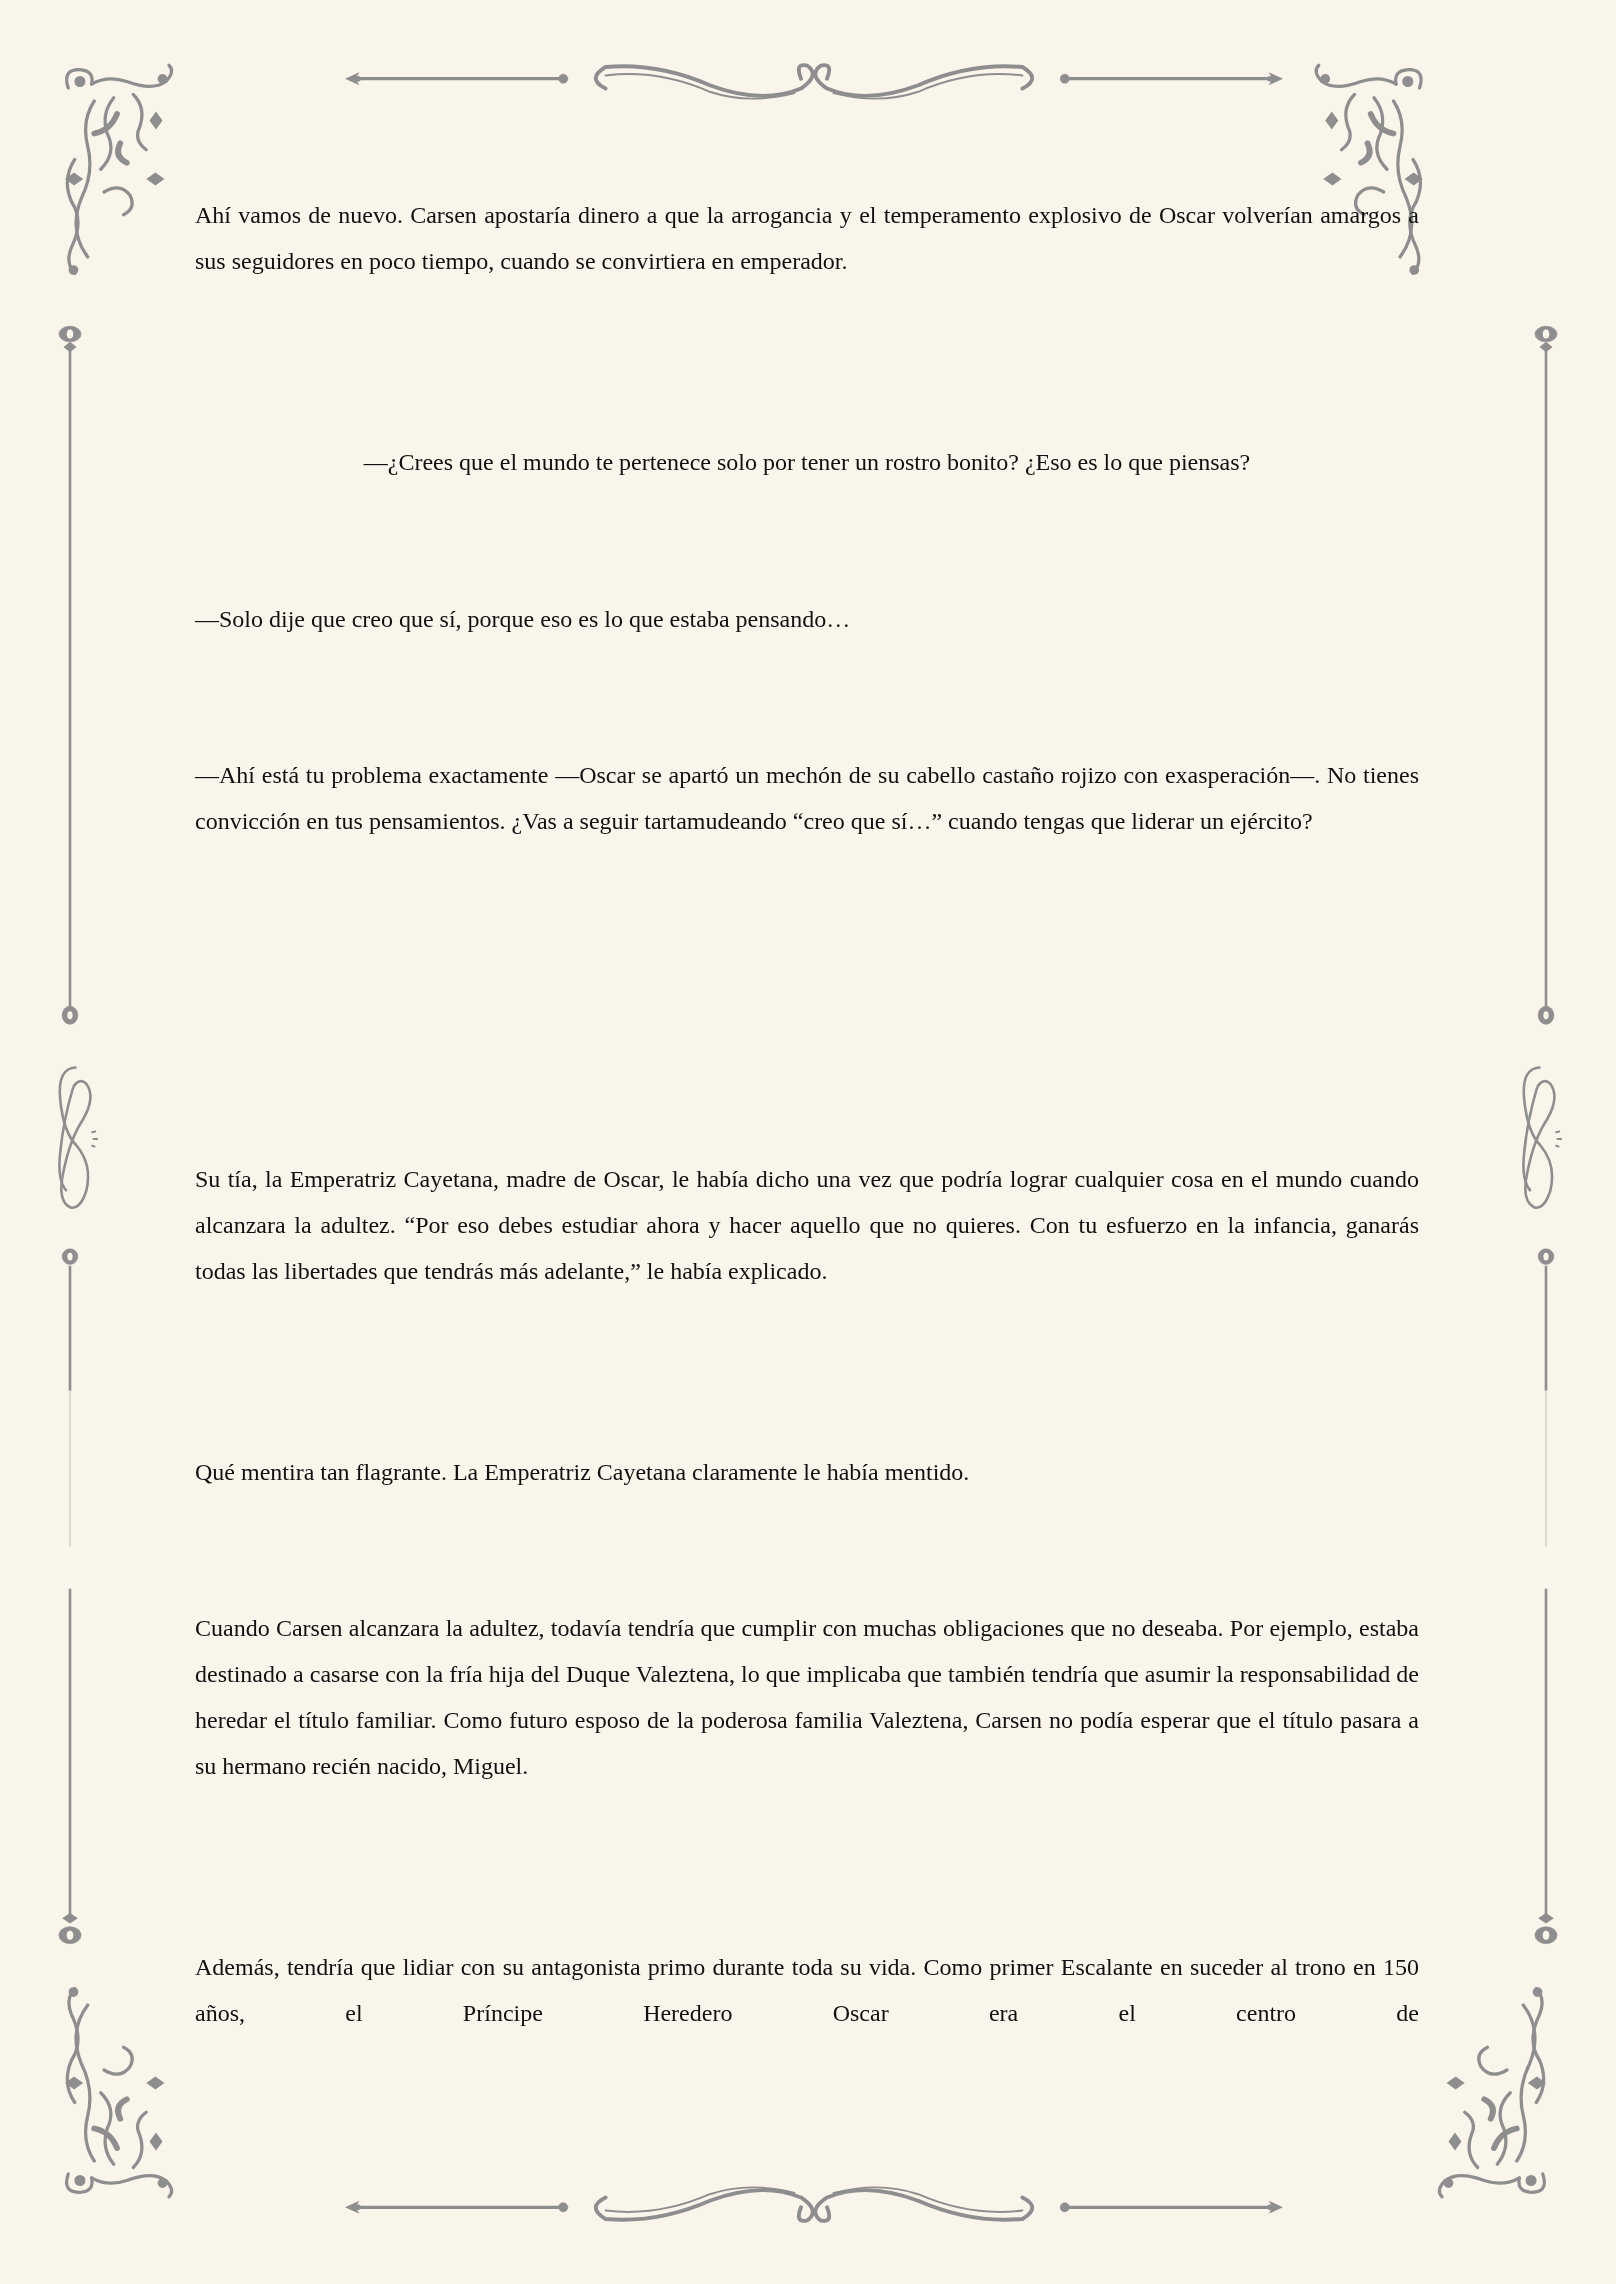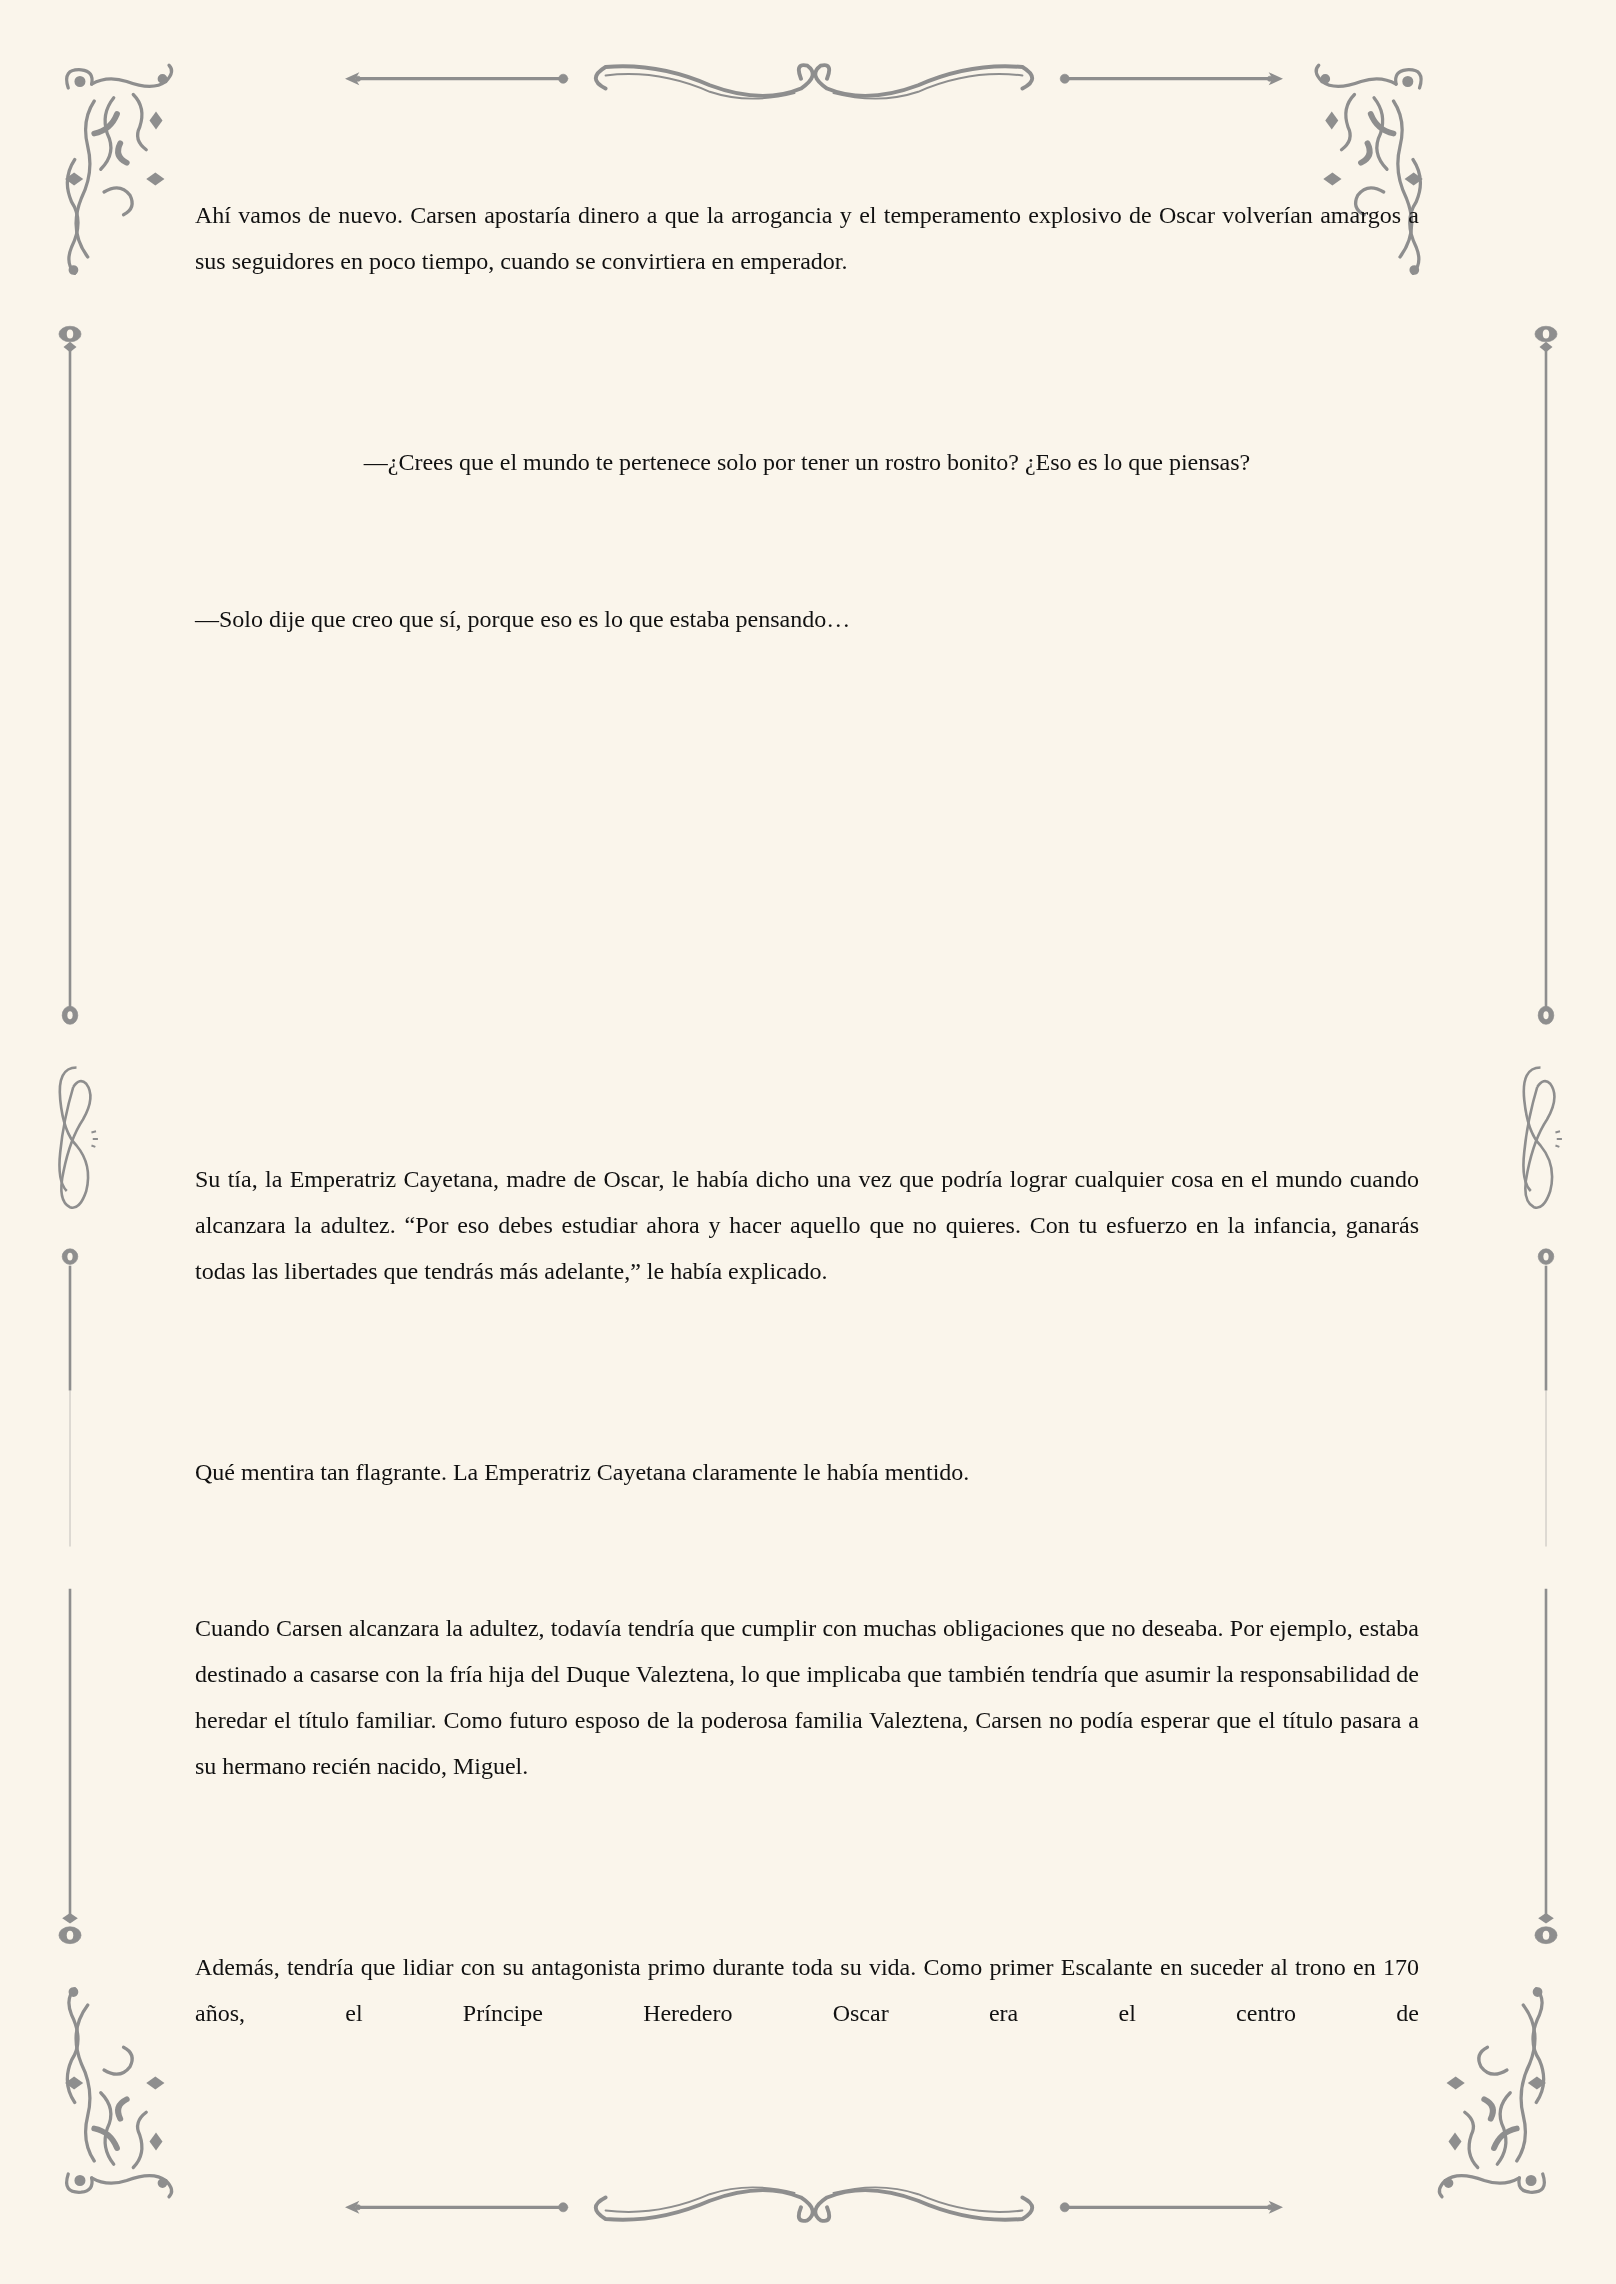--- a/index.html
+++ b/index.html
@@ -207,19 +207,20 @@
       <line x1="20" y1="525" x2="20" y2="1030" stroke-width="4"></line>
       <path d="M8 1032 l12 -8 l12 8 l-12 8 z" fill="#8E8E8E" stroke="none"></path>
       <ellipse cx="20" cy="1058" rx="17" ry="13" fill="#8E8E8E"></ellipse>
       <ellipse cx="20" cy="1058" rx="5" ry="7" fill="#FAF5EB" stroke="none"></ellipse>
     </svg>
   </div>
 
   <p class="para" style="top:192px;">Ahí vamos de nuevo. Carsen apostaría dinero a que la arrogancia y el temperamento explosivo de Oscar volverían amargos a sus seguidores en poco tiempo, cuando se convirtiera en emperador.</p>
   <p class="para single" style="top:439px;text-align:center;">—¿Crees que el mundo te pertenece solo por tener un rostro bonito? ¿Eso es lo que piensas?</p>
   <p class="para single" style="top:596px;">—Solo dije que creo que sí, porque eso es lo que estaba pensando…</p>
+  <p class="para" style="top:752px;">—Ahí está tu problema exactamente —Oscar se apartó un mechón de su cabello castaño rojizo con exasperación—. No tienes convicción en tus pensamientos. ¿Vas a seguir tartamudeando “creo que sí…” cuando tengas que liderar un ejército?</p>
   <p class="para" style="top:1156px;">Su tía, la Emperatriz Cayetana, madre de Oscar, le había dicho una vez que podría lograr cualquier cosa en el mundo cuando alcanzara la adultez. “Por eso debes estudiar ahora y hacer aquello que no quieres. Con tu esfuerzo en la infancia, ganarás todas las libertades que tendrás más adelante,” le había explicado.</p>
   <p class="para single" style="top:1449px;">Qué mentira tan flagrante. La Emperatriz Cayetana claramente le había mentido.</p>
   <p class="para" style="top:1605px;">Cuando Carsen alcanzara la adultez, todavía tendría que cumplir con muchas obligaciones que no deseaba. Por ejemplo, estaba destinado a casarse con la fría hija del Duque Valeztena, lo que implicaba que también tendría que asumir la responsabilidad de heredar el título familiar. Como futuro esposo de la poderosa familia Valeztena, Carsen no podía esperar que el título pasara a su hermano recién nacido, Miguel.</p>
-  <p class="para" style="top:1944px; text-align-last:justify;">Además, tendría que lidiar con su antagonista primo durante toda su vida. Como primer Escalante en suceder al trono en 170 años, el Príncipe Heredero Oscar era el centro de</p>
+  <p class="para" style="top:1944px; text-align-last:justify;">Además, tendría que lidiar con su antagonista primo durante toda su vida. Como primer Escalante en suceder al trono en 150 años, el Príncipe Heredero Oscar era el centro de</p>
 
 </div>
 
 
 </body></html>

